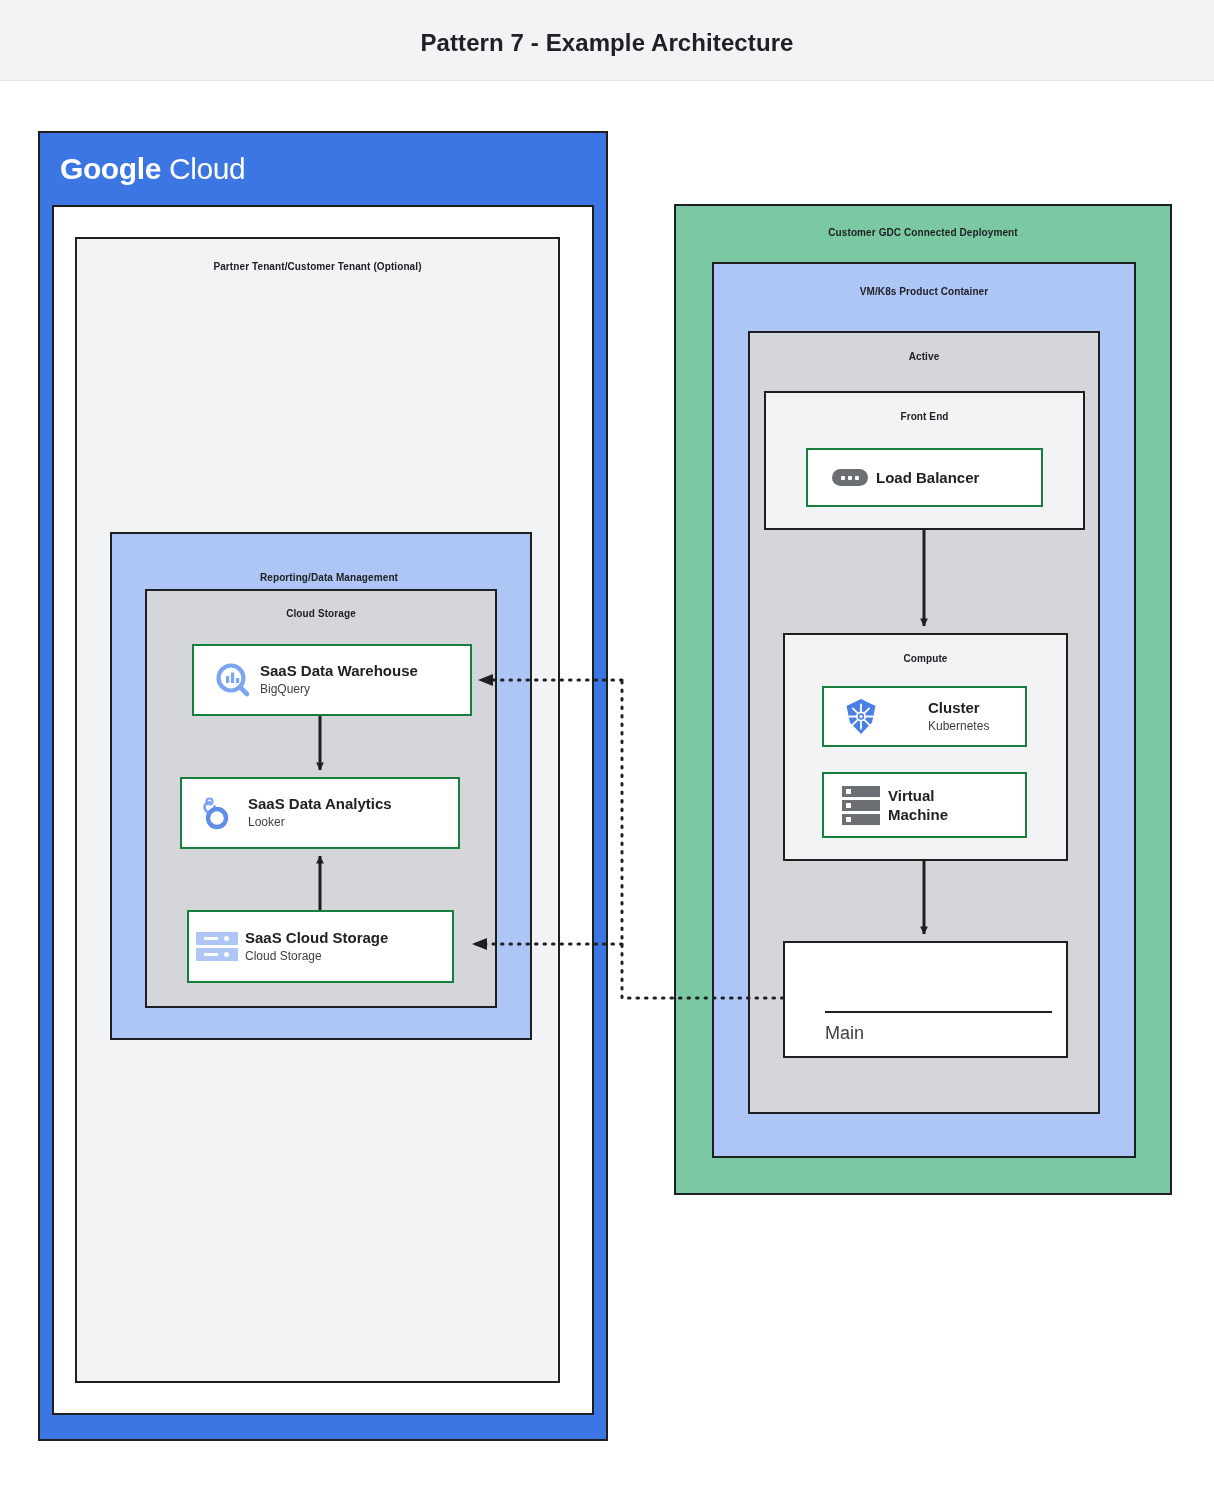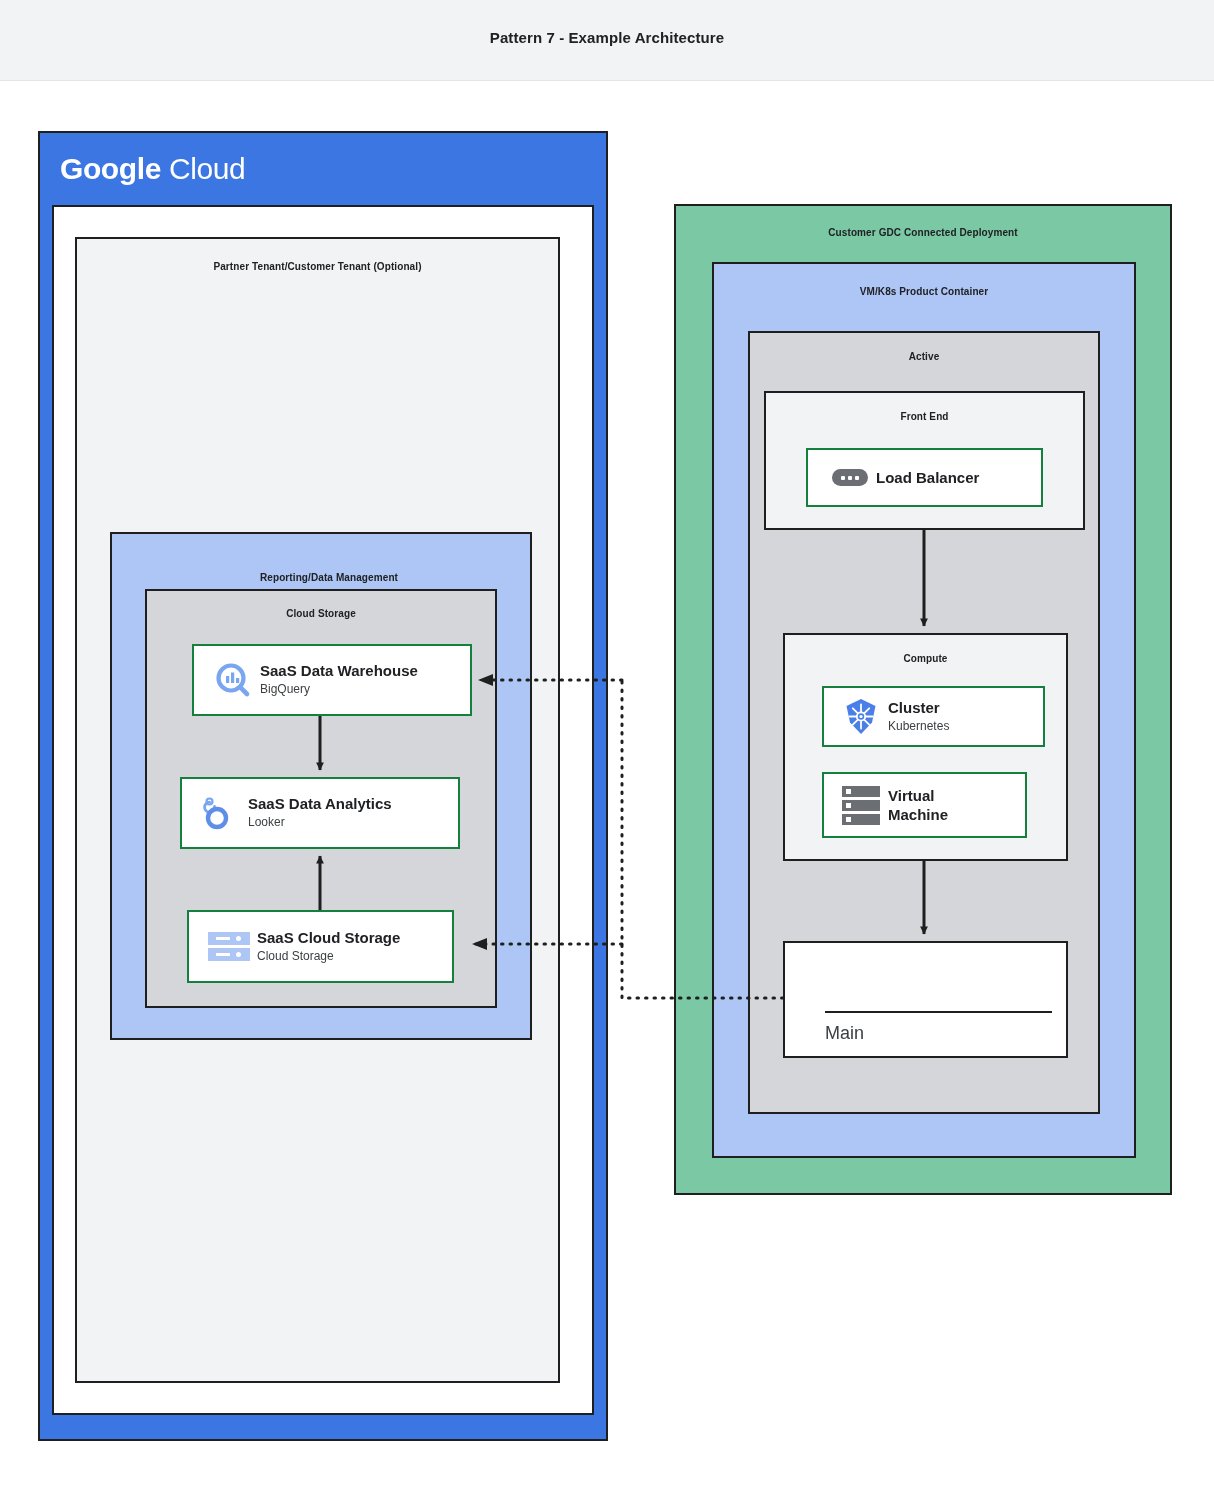--- a/index.html
+++ b/index.html
@@ -23,21 +23,21 @@
     width: 1214px; height: 81px;
     background: #f1f3f4;
     border-bottom: 1px solid #e3e5e8;
     box-sizing: border-box;
   }
   .header-title {
     position: absolute;
     left: 0; top: 29px;
     width: 1214px;
     text-align: center;
-    font-size: 15px;
+    font-size: 24px;
     font-weight: bold;
     color: #202124;
     letter-spacing: .1px;
   }
 
   
   .box {
     position: absolute;
     box-sizing: border-box;
     border: 2px solid #1f1f1f;
@@ -224,21 +224,21 @@
         <path d="M13.5 13.5 A5 5 0 1 1 8.6 9.2" fill="none" stroke="#7aa5f0" stroke-width="2.8" stroke-linecap="round"></path>
         <circle cx="16" cy="25" r="9" fill="none" stroke="#5f8ee8" stroke-width="4.4"></circle>
       </svg>
     </div>
     <div class="card-text">
       <div class="card-title">SaaS Data Analytics</div>
       <div class="card-sub">Looker</div>
     </div>
   </div>
 
-  <div class="card" style="left:187px; top:910px; width:267px; height:73px; padding-left:12px;">
+  <div class="card" style="left:187px; top:910px; width:267px; height:73px; padding-left:0;">
     <div class="card-icon" style="width:56px;">
       <div class="srv-stack">
         <div class="srv-bar blue"></div>
         <div class="srv-bar blue"></div>
       </div>
     </div>
     <div class="card-text">
       <div class="card-title">SaaS Cloud Storage</div>
       <div class="card-sub">Cloud Storage</div>
     </div>
@@ -270,21 +270,21 @@
     </div>
     <div class="card-text">
       <div class="card-title">Load Balancer</div>
     </div>
   </div>
 
   <div class="box compute" style="left:783px; top:633px; width:285px; height:228px;">
     <div class="box-title" style="top:18px;">Compute</div>
   </div>
 
-  <div class="card" style="left:822px; top:686px; width:223px; height:61px; padding-left:10px;">
+  <div class="card" style="left:822px; top:686px; width:205px; height:61px; padding-left:10px;gap:40px;">
     <div class="card-icon" style="width:54px;">
       <svg width="42" height="42" viewBox="0 0 42 42" aria-hidden="true">
         <polygon points="21,3 35.5,10 32,26.5 21,38 10,26.5 6.5,10" fill="#4a7fe8" transform="rotate(0 21 21)"></polygon>
         <g stroke="#ffffff" stroke-width="1.8" fill="none" stroke-linecap="round">
           <circle cx="21" cy="20.5" r="4.2"></circle>
           <line x1="21" y1="8.5" x2="21" y2="15.5"></line>
           <line x1="21" y1="25.5" x2="21" y2="32.5"></line>
           <line x1="9.5" y1="20.5" x2="16.5" y2="20.5"></line>
           <line x1="25.5" y1="20.5" x2="32.5" y2="20.5"></line>
           <line x1="12.8" y1="12.3" x2="17.9" y2="17.4"></line>

